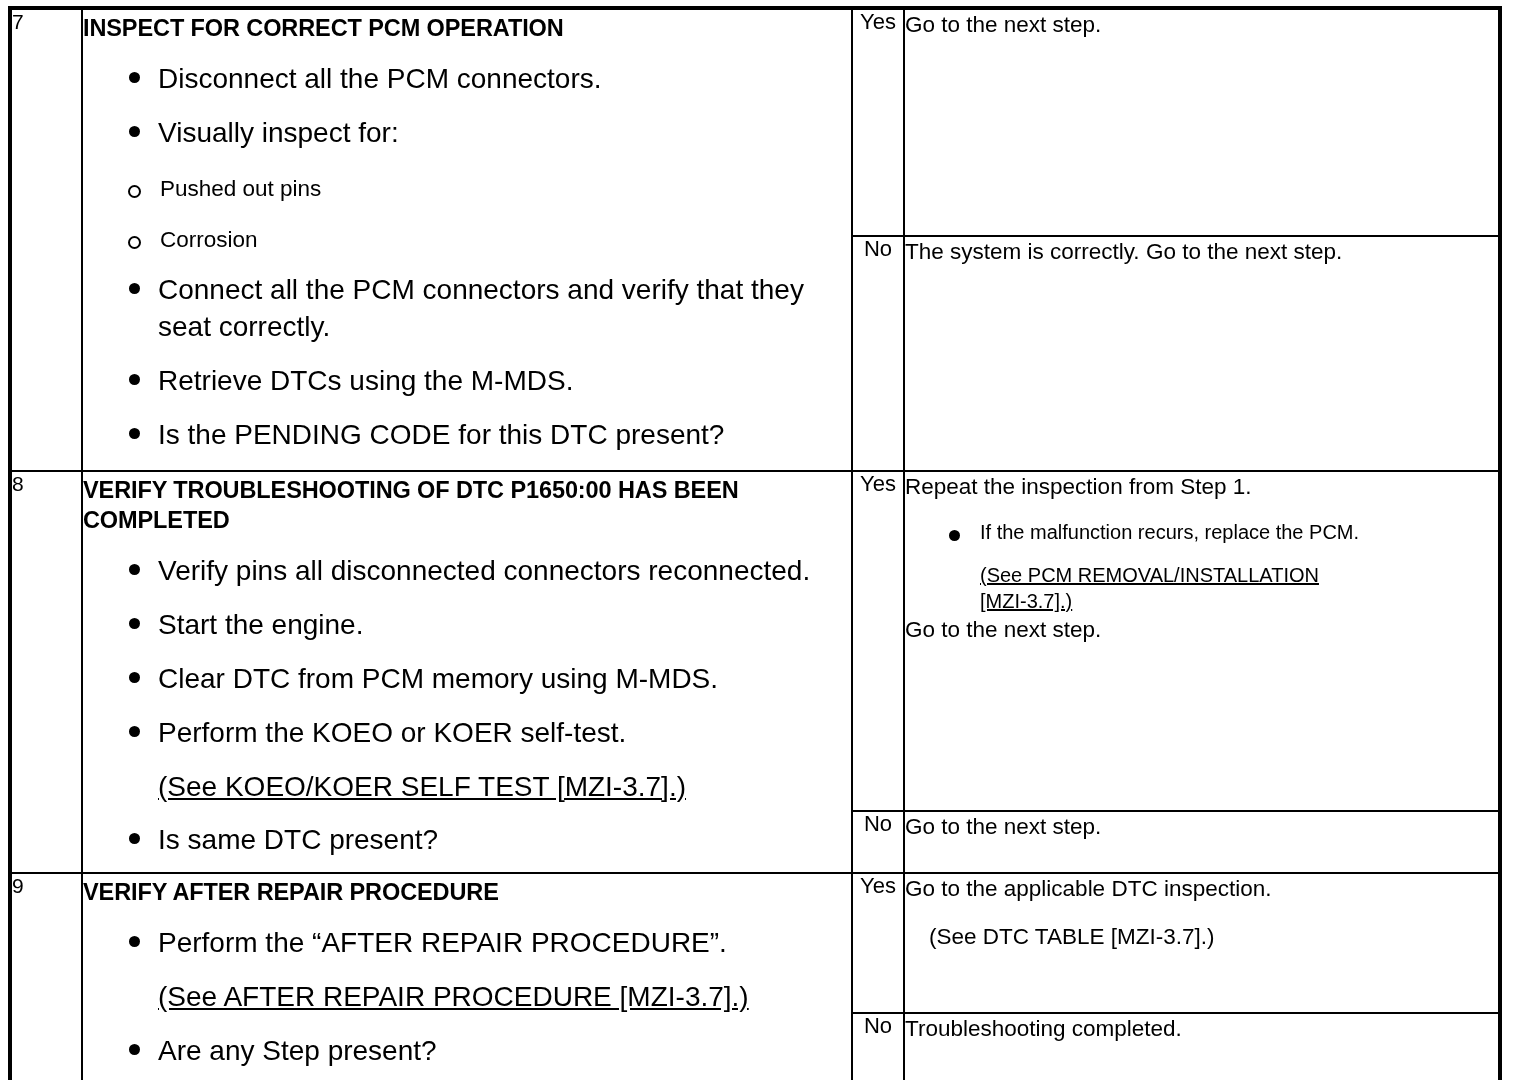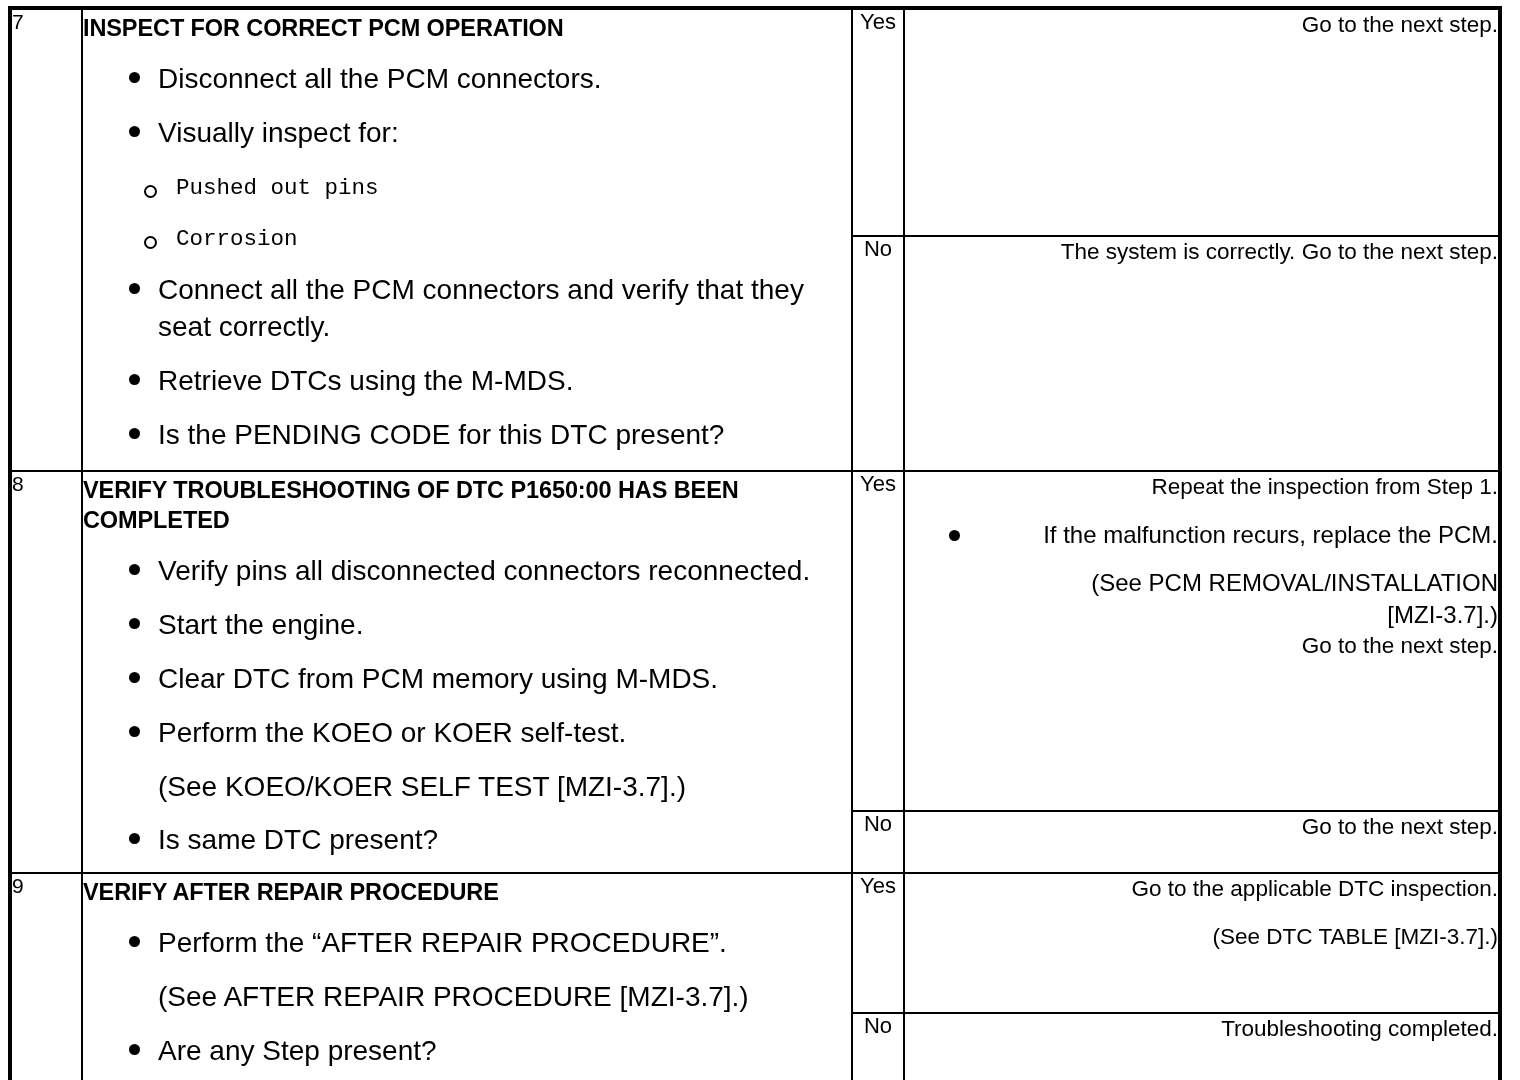--- a/index.html
+++ b/index.html
@@ -82,27 +82,27 @@
     content: "";
     position: absolute;
     left: 46px;
     top: 11px;
     width: 11px;
     height: 11px;
     border-radius: 50%;
     background: #000000;
   }
   ul.lvl1 > li.plain {
+    text-decoration: underline;
   }
 
   ul.lvl2 {
     list-style: none;
-    margin: 16px;
-    padding: 0;
-    font-family: Liberation Mono, monospace;
+    margin: 0;
+    padding: 0;
   }
   ul.lvl2 > li {
     position: relative;
     font-size: 22.5px;
     line-height: 1.32;
     padding: 0 0 0 77px;
     margin: 22px 0 0 0;
   }
   ul.lvl2 > li::before {
     content: "";
@@ -121,30 +121,30 @@
     line-height: 1.1;
     padding: 6px 0 0 6px;
     text-align: center;
     white-space: nowrap;
   }
 
   .result-cell {
     padding: 7px 10px 10px 11px;
     font-size: 22.5px;
     line-height: 1.32;
-    text-align: right;
   }
   .result-cell p.rline {
     margin: 0;
   }
   .result-cell p.rline + p.rline {
     margin-top: 18px;
+    margin-left: 24px;
   }
   .result-cell ul.lvl1 > li {
-    font-size: 24px;
+    font-size: 20px;
   }
   .result-cell ul.lvl1 > li.bulleted::before {
     left: 44px;
     top: 11px;
   }
   .result-cell .sub-note {
     margin-top: 17px;
     white-space: pre-line;
   }
 

